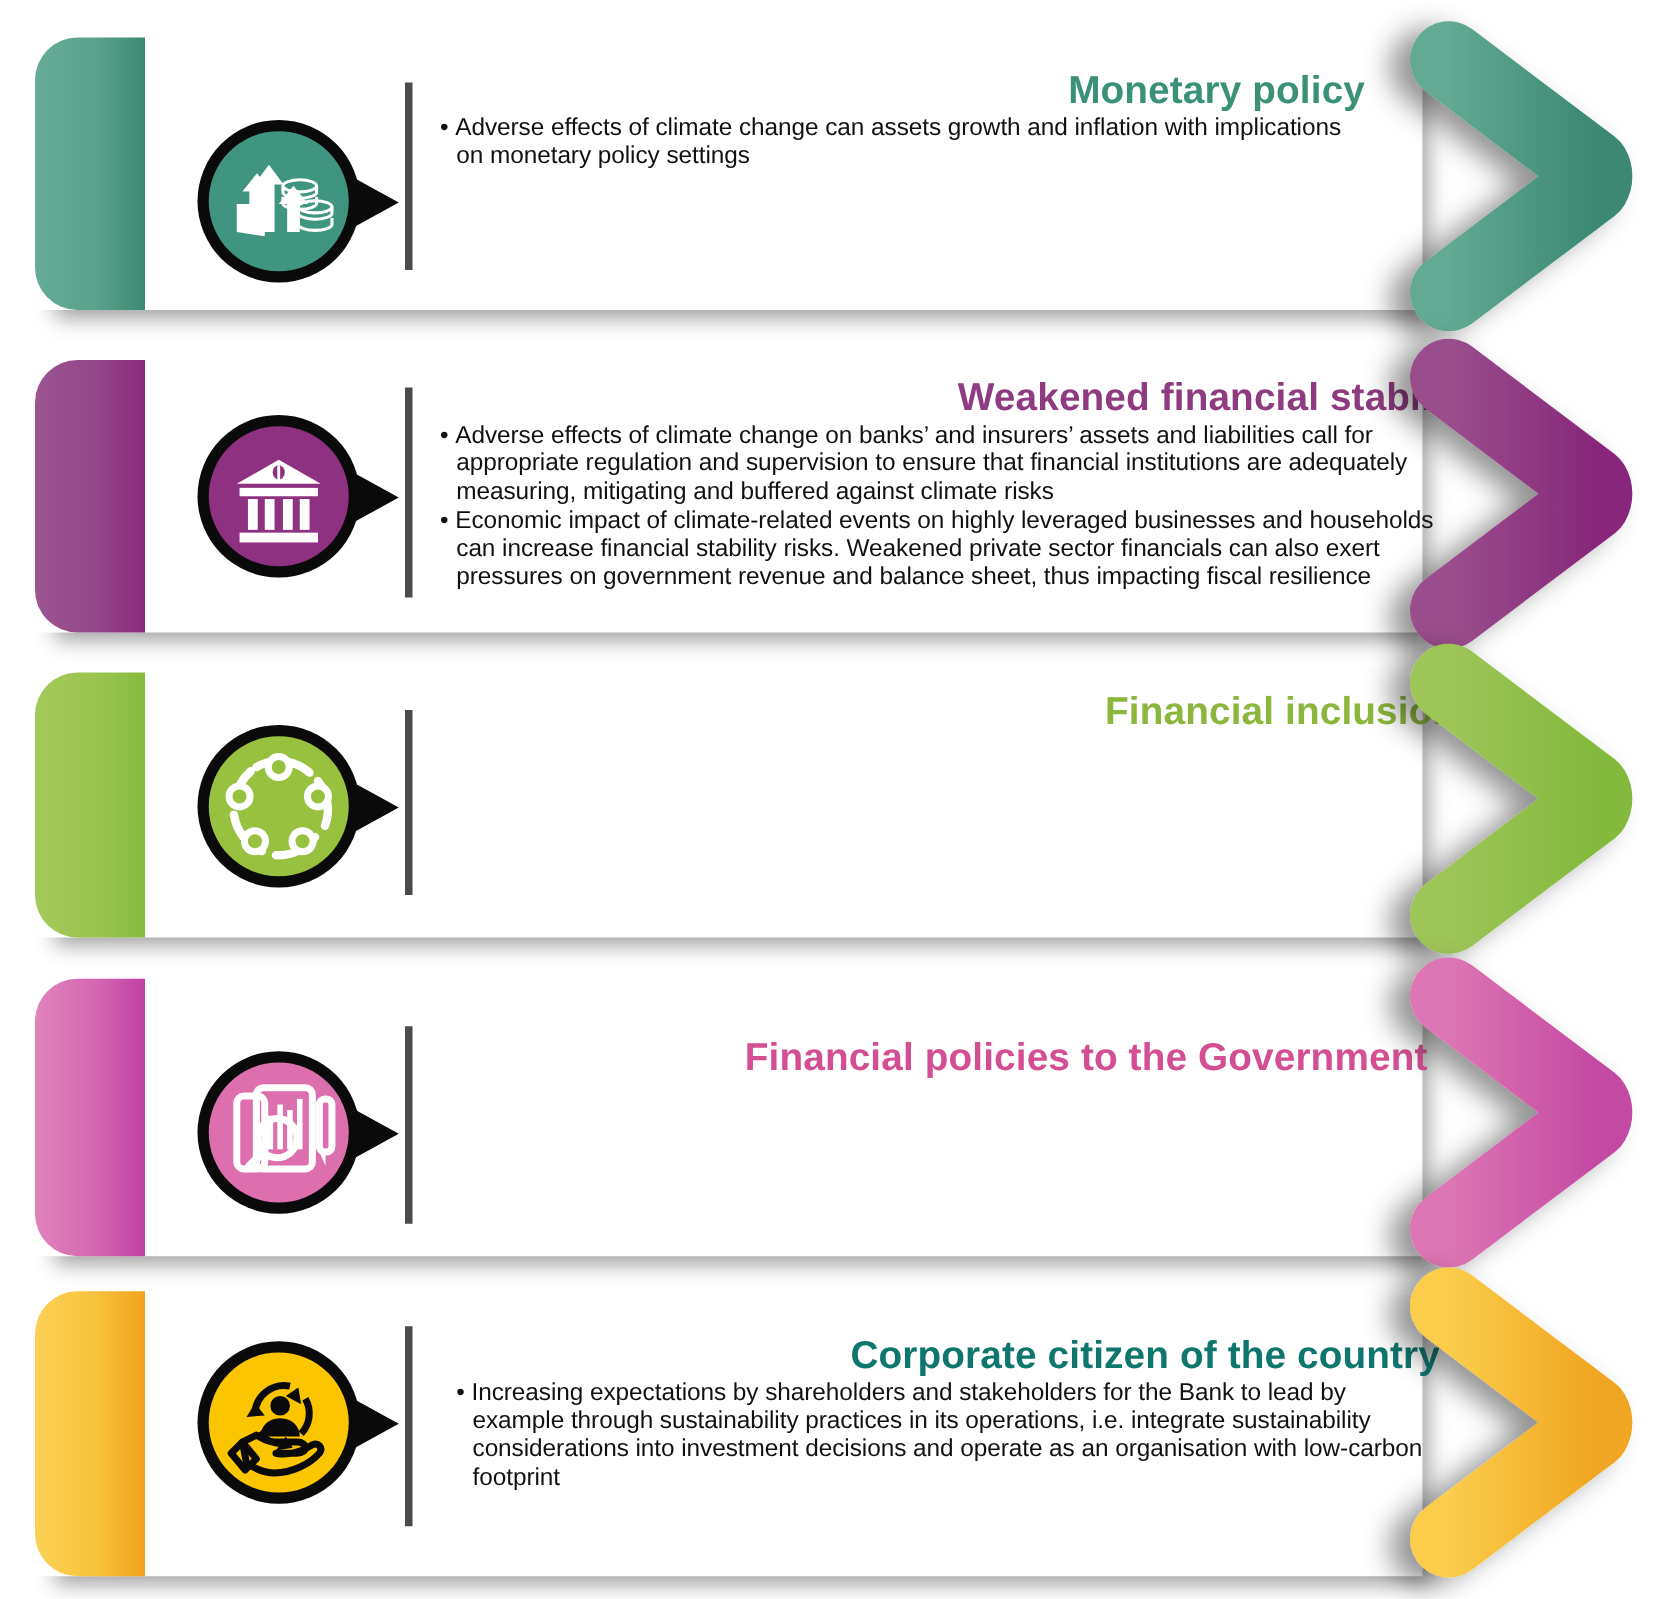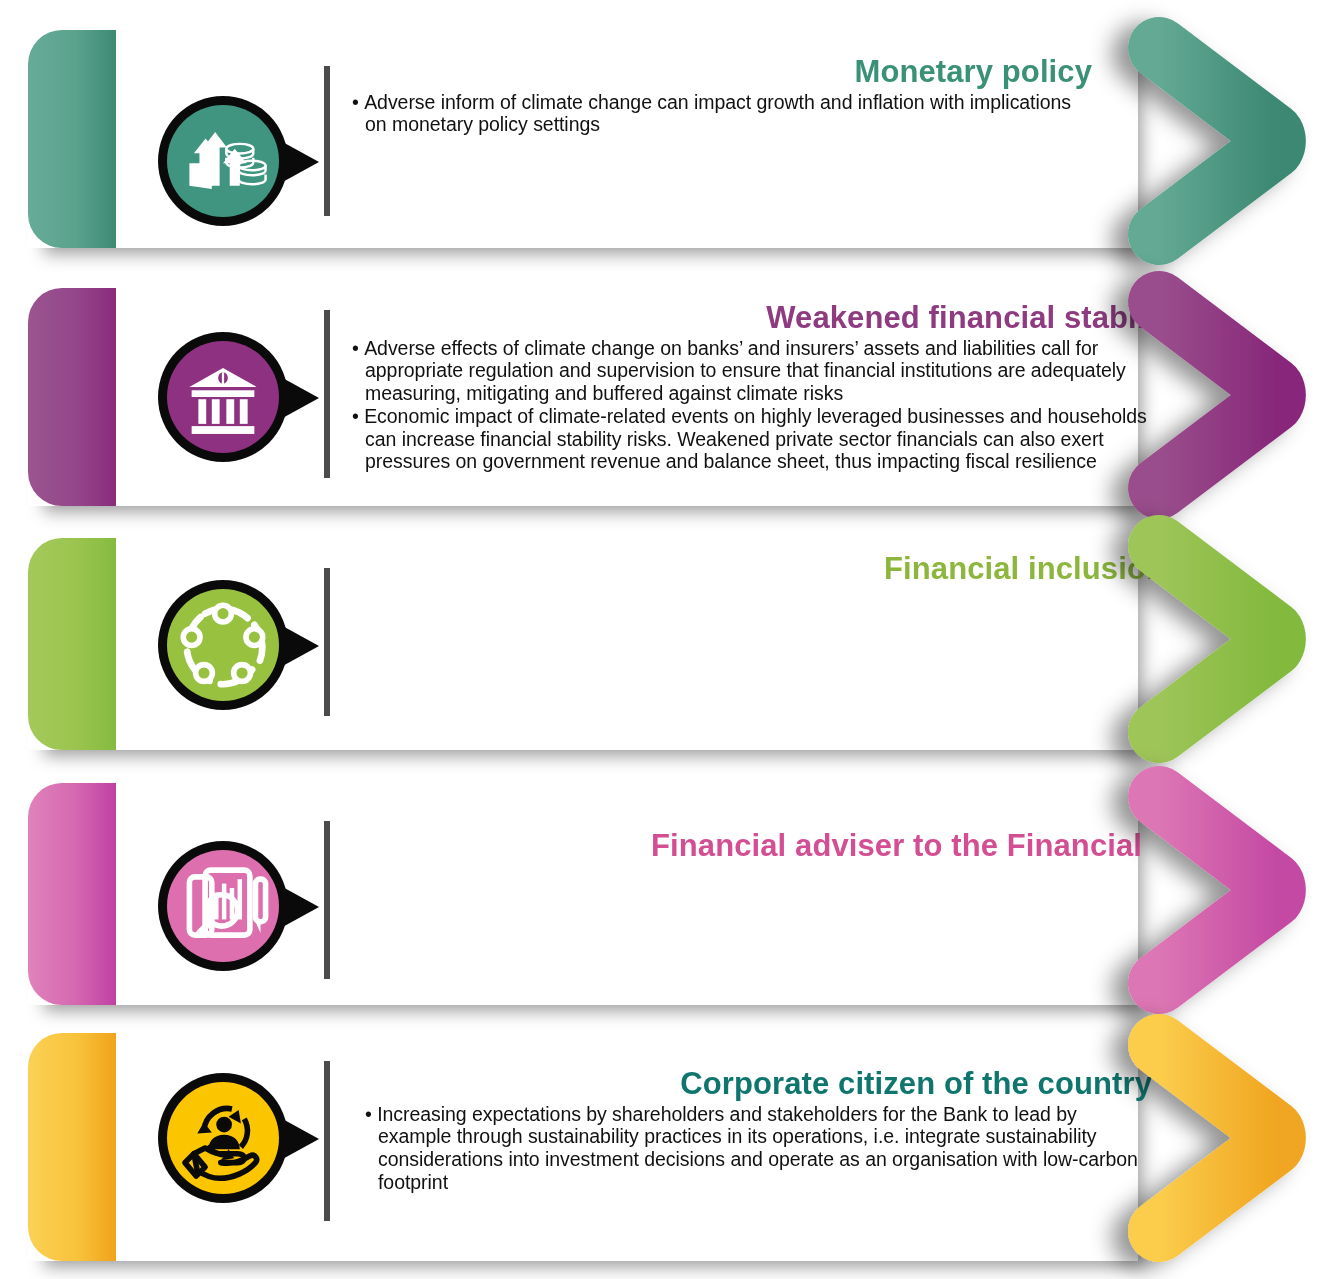--- a/index.html
+++ b/index.html
@@ -105,21 +105,21 @@
           </g>
         </g>
       </svg>
     </div>
 
     <div class="divider" style="left:324px;top:36px;height:150px;"></div>
 
     <div class="txt" style="left:352px;top:25px;width:740px;">
       <p class="title" style="color:#3b9178;">Monetary policy</p>
       <ul class="bullets">
-        <li>Adverse inform of climate change can impact growth and inflation with implications on monetary policy settings</li>
+        <li>Adverse effects of climate change can assets growth and inflation with implications on monetary policy settings</li>
       </ul>
     </div>
 
     <div class="chev" style="left:1123px;top:0px;">
       <svg width="210" height="220" viewBox="0 0 210 220">
         <defs>
           <linearGradient id="g1" x1="0" y1="0" x2="1" y2="0">
             <stop offset="0" stop-color="#63a994"></stop>
               <stop offset="1" stop-color="#3c8872"></stop>
           </linearGradient>
@@ -255,21 +255,21 @@
         <g fill="none" stroke="#ffffff" stroke-width="5">
           <circle cx="49" cy="54" r="14"></circle>
           <line x1="39" y1="64" x2="29" y2="74" stroke-width="6" stroke-linecap="round"></line>
         </g>
       </svg>
     </div>
 
     <div class="divider" style="left:324px;top:38px;height:158px;"></div>
 
     <div class="txt indented" style="left:352px;top:46px;width:790px;">
-      <p class="title" style="color:#d44e93;">Financial adviser to the Financial</p>
+      <p class="title" style="color:#d44e93;">Financial policies to the Government</p>
     </div>
 
     <div class="chev" style="left:1123px;top:-4px;">
       <svg width="210" height="220" viewBox="0 0 210 220">
         <defs>
           <linearGradient id="g4" x1="0" y1="0" x2="1" y2="0">
             <stop offset="0" stop-color="#dd76b4"></stop>
               <stop offset="1" stop-color="#c44aa3"></stop>
           </linearGradient>
           <filter id="sh4" x="-60%" y="-30%" width="200%" height="170%">

